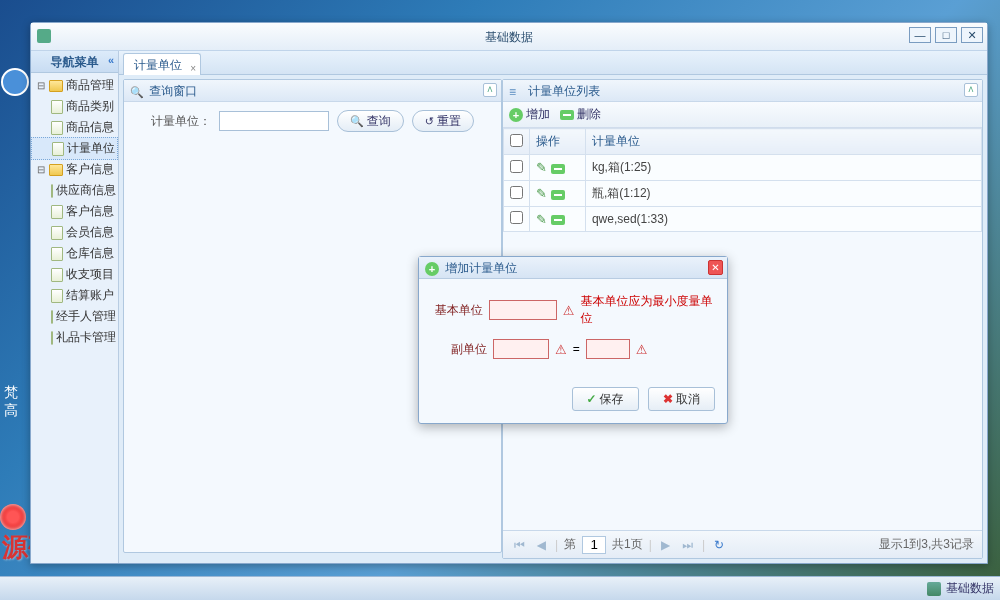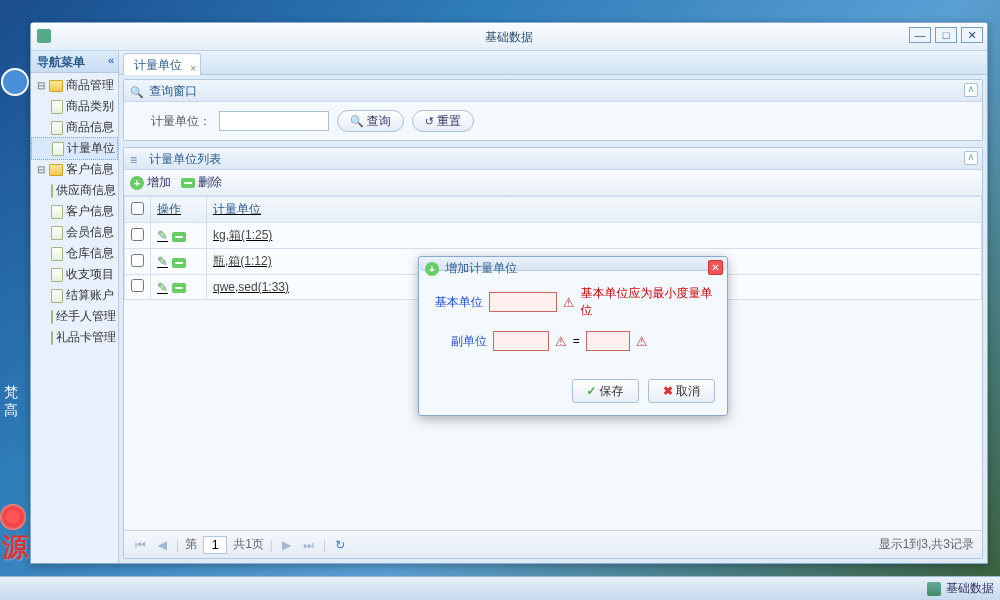--- a/index.html
+++ b/index.html
@@ -22,35 +22,35 @@
       background: #fff; border: 1px solid #88a8cc; border-radius: 4px 4px 0 0;
       box-shadow: 0 2px 8px rgba(0,0,0,0.3);
     }
     .titlebar { height: 28px; background: linear-gradient(#fafcfe, #e4eef8); border-bottom: 1px solid #c0d4ea; position: relative; text-align: center; line-height: 28px; color: #2a4d6e; }
     .titlebar .app-icon { position: absolute; left: 6px; top: 6px; width: 14px; height: 14px; background: #5a8; border-radius: 2px; }
     .win-controls { position: absolute; right: 4px; top: 4px; display: flex; gap: 4px; }
     .win-controls span { width: 22px; height: 16px; border: 1px solid #7a9cc0; background: #eef5fc; font-size: 11px; text-align: center; line-height: 14px; cursor: pointer; }
 
     .body-row { display: flex; height: calc(100% - 28px); }
     .sidebar { width: 88px; background: #e8f1fb; border-right: 1px solid #b8cce2; display: flex; flex-direction: column; }
-    .sidebar-header { height: 22px; background: linear-gradient(#dcebfa, #c8dcf2); border-bottom: 1px solid #b0c8e0; padding: 3px 6px; color: #2a5a8c; font-weight: bold; position: relative; }
+    .sidebar-header { height: 22px; background: linear-gradient(#dcebfa, #c8dcf2); border-bottom: 1px solid #b0c8e0; padding: 3px 6px; color: #2a5a8c; font-weight: bold; position: relative; text-align: center; }
     .sidebar-header .collapse { position: absolute; right: 4px; top: 3px; color: #3a7acc; font-size: 11px; }
     .tree { flex: 1; overflow-y: auto; padding: 2px 0; }
     .tree-node { padding: 2px 2px 2px 6px; display: flex; align-items: center; gap: 3px; cursor: pointer; white-space: nowrap; color: #333; }
     .tree-node.folder .ficon { width: 14px; height: 12px; background: linear-gradient(#ffe79a, #f0c850); border: 1px solid #d4a020; border-radius: 1px; }
     .tree-node.leaf { padding-left: 20px; }
     .tree-node.leaf .ficon { width: 12px; height: 14px; background: linear-gradient(#fff, #e8f0d8); border: 1px solid #a0b880; border-radius: 1px; }
     .tree-node.selected { background: #d8e8fa; border: 1px dotted #7aa8d8; margin: -1px 0; }
     .tree .minus { width: 9px; font-size: 10px; color: #666; }
 
     .main { flex: 1; display: flex; flex-direction: column; background: #dfecf8; }
     .tabstrip { height: 24px; background: linear-gradient(#e8f2fc, #d4e4f4); border-bottom: 1px solid #b0c8e0; padding-left: 4px; }
     .tab { display: inline-block; height: 22px; line-height: 22px; padding: 0 18px 0 10px; background: #fff; border: 1px solid #b0c8e0; border-bottom: none; border-radius: 3px 3px 0 0; margin-top: 2px; color: #2a5a8c; position: relative; }
     .tab .close { position: absolute; right: 4px; top: 4px; font-size: 10px; color: #888; }
-    .content { flex: 1; padding: 4px; overflow: hidden; display: flex; flex-direction: column; }
+    .content { flex: 1; padding: 4px; overflow: hidden; display: flex; flex-direction: row; }
 
     .panel { border: 1px solid #b0c8e0; background: #f4f9fe; border-radius: 2px; margin-bottom: 6px; }
     .panel-header { height: 22px; background: linear-gradient(#f0f6fc, #dce8f6); border-bottom: 1px solid #c8d8ea; padding: 3px 6px; color: #2a5a8c; position: relative; }
     .panel-header .picon { display: inline-block; width: 14px; height: 14px; vertical-align: middle; margin-right: 2px; }
     .panel-header .search-icon::before { content: "🔍"; font-size: 11px; }
     .panel-header .list-icon::before { content: "≡"; color: #5a8cc0; }
     .panel-header .toggle { position: absolute; right: 4px; top: 3px; width: 14px; height: 14px; border: 1px solid #a8c0d8; background: #fff; text-align: center; line-height: 12px; font-size: 10px; color: #5a8; border-radius: 2px; }
     .panel-body { padding: 8px 27px; }
     .search-row { display: flex; align-items: center; gap: 8px; }
     .search-row label { color: #555; }
@@ -59,44 +59,44 @@
     .btn .bi { font-size: 11px; }
 
     .list-panel { flex: 1; display: flex; flex-direction: column; margin-bottom: 0; }
     .toolbar { height: 26px; background: linear-gradient(#f8fbfe, #e8f0f8); border-bottom: 1px solid #d0dcec; padding: 3px 6px; display: flex; gap: 10px; }
     .tbtn { display: inline-flex; align-items: center; gap: 3px; color: #336; cursor: pointer; }
     .plus-icon { width: 14px; height: 14px; border-radius: 50%; background: #6c6; color: #fff; text-align: center; line-height: 14px; font-weight: bold; font-size: 11px; }
     .minus-icon { width: 14px; height: 10px; background: #6c6; border-radius: 2px; position: relative; }
     .minus-icon::after { content: ""; position: absolute; left: 3px; right: 3px; top: 4px; height: 2px; background: #fff; }
 
     .grid { flex: 1; overflow: auto; }
-    .grid table { width: 100%; border-collapse: collapse; text-decoration: underline; }
+    .grid table { width: 100%; border-collapse: collapse; }
     .grid th, .grid td { border: 1px solid #d4e0ee; padding: 4px 6px; text-align: left; color: #444; background: #fafdff; height: 22px; }
     .grid th { background: linear-gradient(#f4f8fc, #e6eef8); font-weight: normal; color: #2a5a8c; }
     .grid .chk { width: 24px; text-align: center; }
     .grid .ops { width: 56px; }
     .grid .edit-icon { color: #4a9a4a; font-size: 13px; cursor: pointer; margin-right: 4px; }
     .grid .del-icon { display: inline-block; width: 14px; height: 10px; background: #6c6; border-radius: 2px; position: relative; cursor: pointer; vertical-align: middle; }
     .grid .del-icon::after { content: ""; position: absolute; left: 3px; right: 3px; top: 4px; height: 2px; background: #fff; }
     .grid input[type=checkbox] { cursor: pointer; }
 
     .pager { height: 28px; background: linear-gradient(#f4f8fc, #e4ecf6); border-top: 1px solid #c8d8ea; display: flex; align-items: center; padding: 0 8px; color: #666; gap: 6px; }
     .pager .pbtn { color: #a0b8d0; cursor: pointer; padding: 0 3px; }
     .pager .pbtn.active { color: #3a7acc; }
     .pager input { width: 24px; height: 18px; border: 1px solid #b0c8e0; text-align: center; }
     .pager .sep { color: #ccc; }
     .pager .info { margin-left: auto; }
 
     .dialog { position: absolute; top: 256px; left: 418px; width: 310px; background: #f4f9fe; border: 1px solid #88a8cc; border-radius: 3px; box-shadow: 0 3px 12px rgba(0,0,0,0.3); z-index: 100; }
-    .dialog-header { height: 14px; background: linear-gradient(#eaf2fb, #d6e4f4); border-bottom: 1px solid #b8cce2; padding: 3px 6px; color: #2a5a8c; position: relative; border-radius: 6px; }
+    .dialog-header { height: 22px; background: linear-gradient(#eaf2fb, #d6e4f4); border-bottom: 1px solid #b8cce2; padding: 3px 6px; color: #2a5a8c; position: relative; }
     .dialog-header .plus-icon { display: inline-block; vertical-align: middle; margin-right: 3px; }
     .dialog-header .dclose { position: absolute; right: 4px; top: 3px; width: 15px; height: 15px; background: #e55; border: 1px solid #c33; border-radius: 2px; color: #fff; text-align: center; line-height: 13px; font-size: 10px; cursor: pointer; }
     .dialog-body { padding: 14px 14px 10px; }
     .form-row { display: flex; align-items: center; gap: 6px; margin-bottom: 12px; }
-    .form-row label { width: 54px; color: #1d4ed8; text-align: right; }
+    .form-row label { width: 54px; color: #7f1d1d; text-align: right; }
     .form-row input { border: 1px solid #c66; background: #fff0f0; height: 20px; padding: 0 4px; }
     .form-row .inp1 { width: 68px; }
     .form-row .inp2 { width: 56px; }
     .form-row .inp3 { width: 44px; }
     .warn { color: #c33; font-size: 13px; }
     .hint { color: #c00; font-size: 12px; }
     .dialog-footer { text-align: right; padding: 6px 12px 12px; }
     .dbtn { display: inline-flex; align-items: center; gap: 3px; height: 24px; padding: 0 14px; background: linear-gradient(#fff, #e6eef6); border: 1px solid #a8c0d8; border-radius: 3px; cursor: pointer; margin-left: 6px; color: #333; }
     .check-icon { color: #4a4; font-weight: bold; }
     .x-icon { color: #d33; font-weight: bold; }

